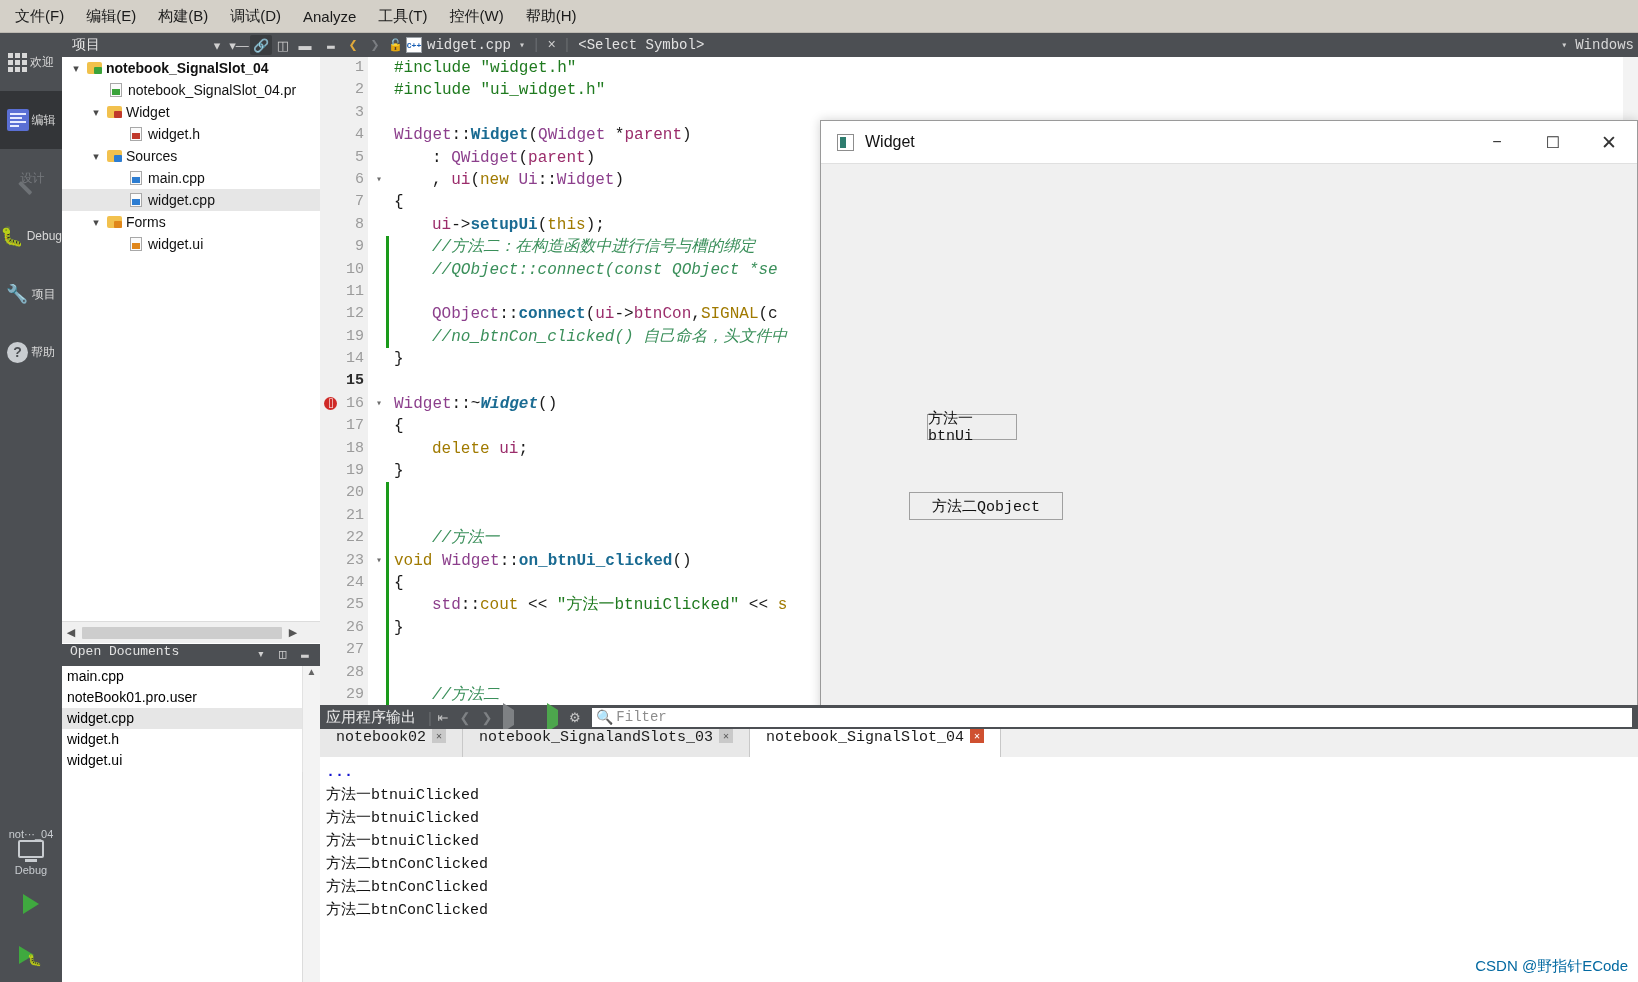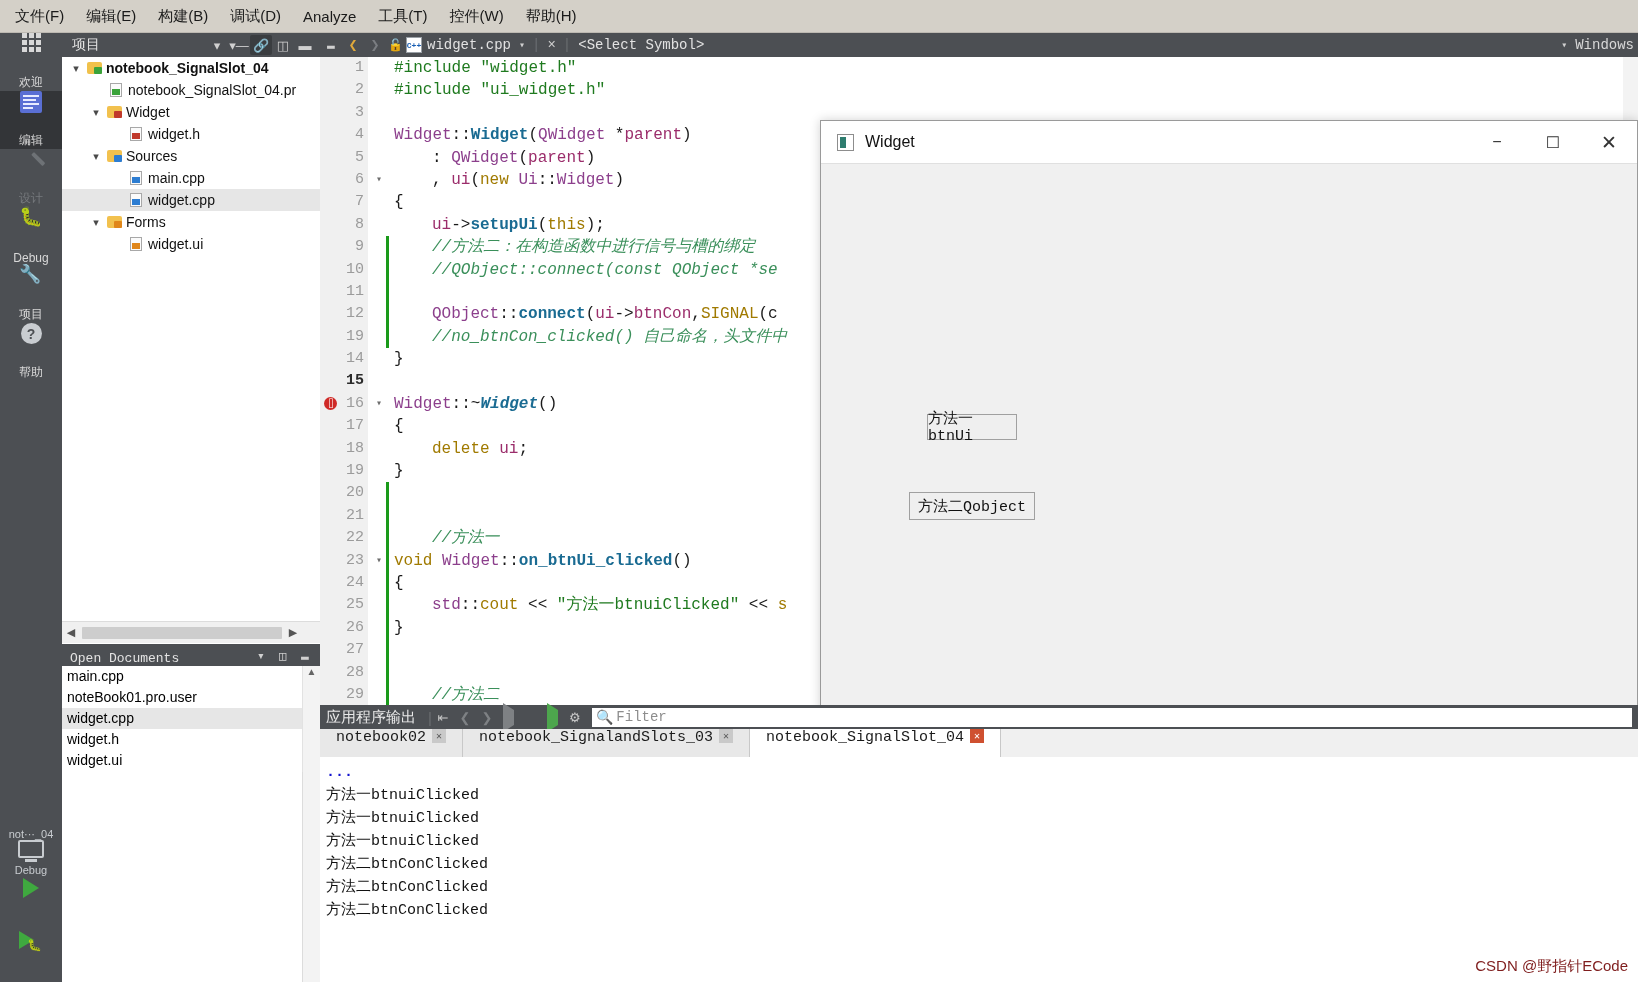--- a/index.html
+++ b/index.html
@@ -28,21 +28,21 @@
   }
 
   
   .activitybar {
     position: absolute; left: 0; top: 33px; width: 62px; height: 949px;
     background: #4c4f53;
     display: flex; flex-direction: column; align-items: center;
   }
   .abtn {
     width: 62px; height: 58px;
-    display: flex; flex-direction: column; align-items: center; justify-content: space-between;
+    display: flex; align-items: center; justify-content: center;
     color: #d8d8d8; font-size: 12px; gap: 3px;
     font-family: "Liberation Sans", sans-serif;
   }
   .abtn.active { background: #333538; }
   .abtn.dim { color: #76797d; }
   .abtn .glyph { line-height: 1; display: block; }
   .abtn .lbl { font-size: 12px; letter-spacing: 0px; }
   .abtn.dim .lbl { color: #76797d; }
 
   .grid-icon { display: grid; grid-template-columns: repeat(3, 5px); grid-template-rows: repeat(3, 5px); gap: 2px; }
@@ -117,21 +117,21 @@
     background: #f0f0f0; border-top: 1px solid #dcdcdc;
     display: flex; align-items: center;
   }
   .tree-hscroll .arr { width: 18px; text-align:center; color:#555; font-size: 11px; }
   .tree-hscroll .thumb { height: 12px; background: #cdcdcd; border-radius: 1px; margin: 0 2px; width: 200px; }
 
   
   .od-header {
     position: absolute; left: 62px; top: 644px; width: 258px; height: 22px;
     background: #4c4f53; color: #e3e3e3;
-    display: flex; align-items: flex-end; padding: 0 4px;
+    display: flex; align-items: flex-start; padding: 0 4px;
     font-family: "Liberation Mono", monospace; font-size: 13px;
   }
   .od-header .title { flex: 1; padding-left: 4px; }
   .od-list {
     position: absolute; left: 62px; top: 666px; width: 258px; height: 106px;
     background: #ffffff; overflow: hidden; font-size: 14px;
   }
   .od-item { height: 21px; line-height: 21px; padding-left: 5px; white-space: nowrap; }
   .od-item.sel { background: #e6e6e6; }
   .od-scroll {
@@ -223,21 +223,21 @@
   .qtwin .wtitle { font-size: 16px; color: #111; flex: 1; }
   .qtwin .wbtn { width: 56px; height: 43px; display:flex; align-items:center; justify-content:center; color:#333; font-size: 16px; }
   .qtwin .wbtn.close { font-size: 19px; }
   .qtwin .canvas { position: relative; height: 564px; background: #f0f0f0; }
   .qbtn {
     position: absolute; background: #efefef; border: 1px solid #a0a0a0;
     font-family: "Liberation Mono", monospace; font-size: 15px; color: #111;
     display:flex; align-items:center; justify-content:center;
   }
   #qbtn1 { left: 106px; top: 250px; width: 90px; height: 26px; }
-  #qbtn2 { left: 88px; top: 328px; width: 126px; height: 28px; }
+  #qbtn2 { left: 88px; top: 328px; width: 154px; height: 28px; }
 
   
   .outbar {
     position: absolute; left: 320px; top: 705px; width: 1318px; height: 24px;
     background: #4c4f53; color: #e9e9e9;
     display: flex; align-items: center; font-size: 15px;
   }
   .outbar .otitle { padding: 0 12px 0 6px; }
   .obtn { width: 22px; text-align:center; color:#c8c8c8; font-size: 13px; }
   .obtn.dim { color: #7e8184; }
@@ -280,21 +280,21 @@
   .oline.dots { color: #1414cf; font-weight: bold; }
   .oline.plain { color: #111; }
 
   .botscroll {
     position: absolute; left: 302px; top: 772px; width: 18px; height: 210px;
     background: #f3f3f3; border-left: 1px solid #dcdcdc;
   }
 
   .watermark {
     position: absolute; right: 10px; bottom: 6px;
-    font-size: 15px; color: #7f1d1d;
+    font-size: 15px; color: #0369a1;
     font-family: "Liberation Sans", sans-serif;
   }
 </style>
 </head>
 <body>
 
 <div id="app">
 
   <div class="menubar">
     <div class="mitem">文件(F)</div>

